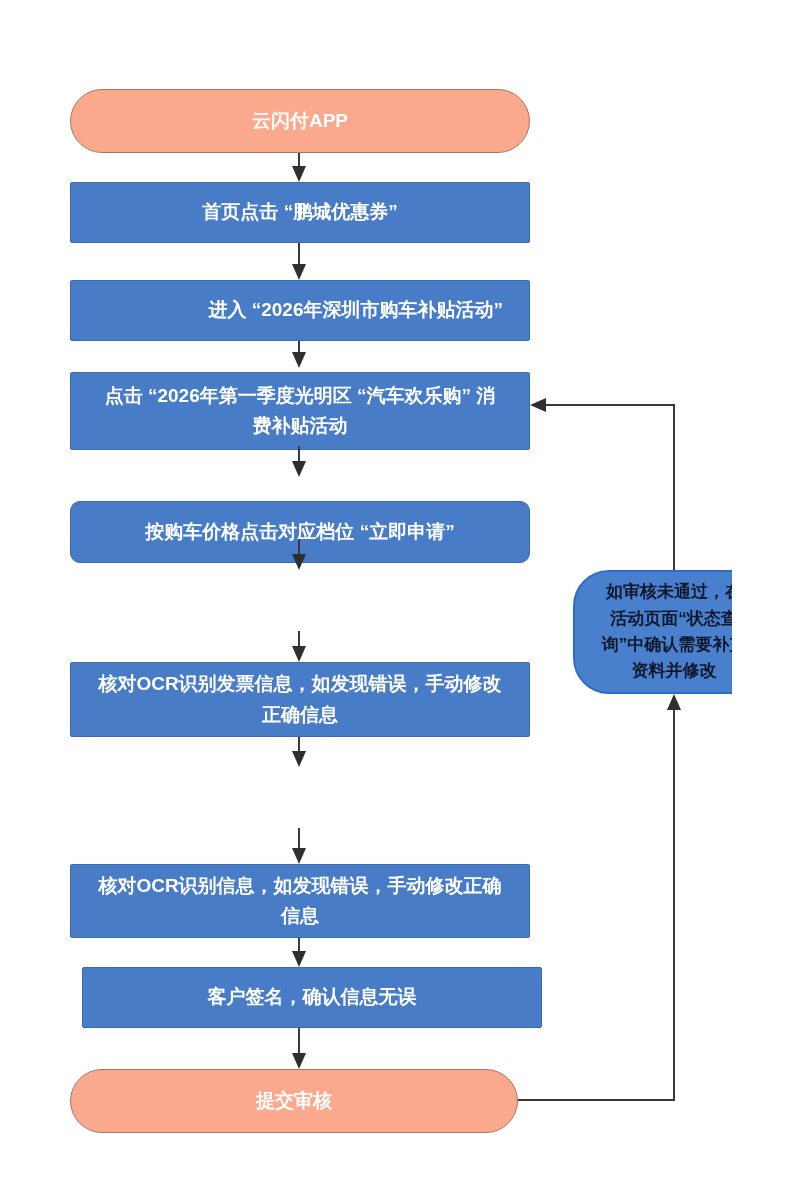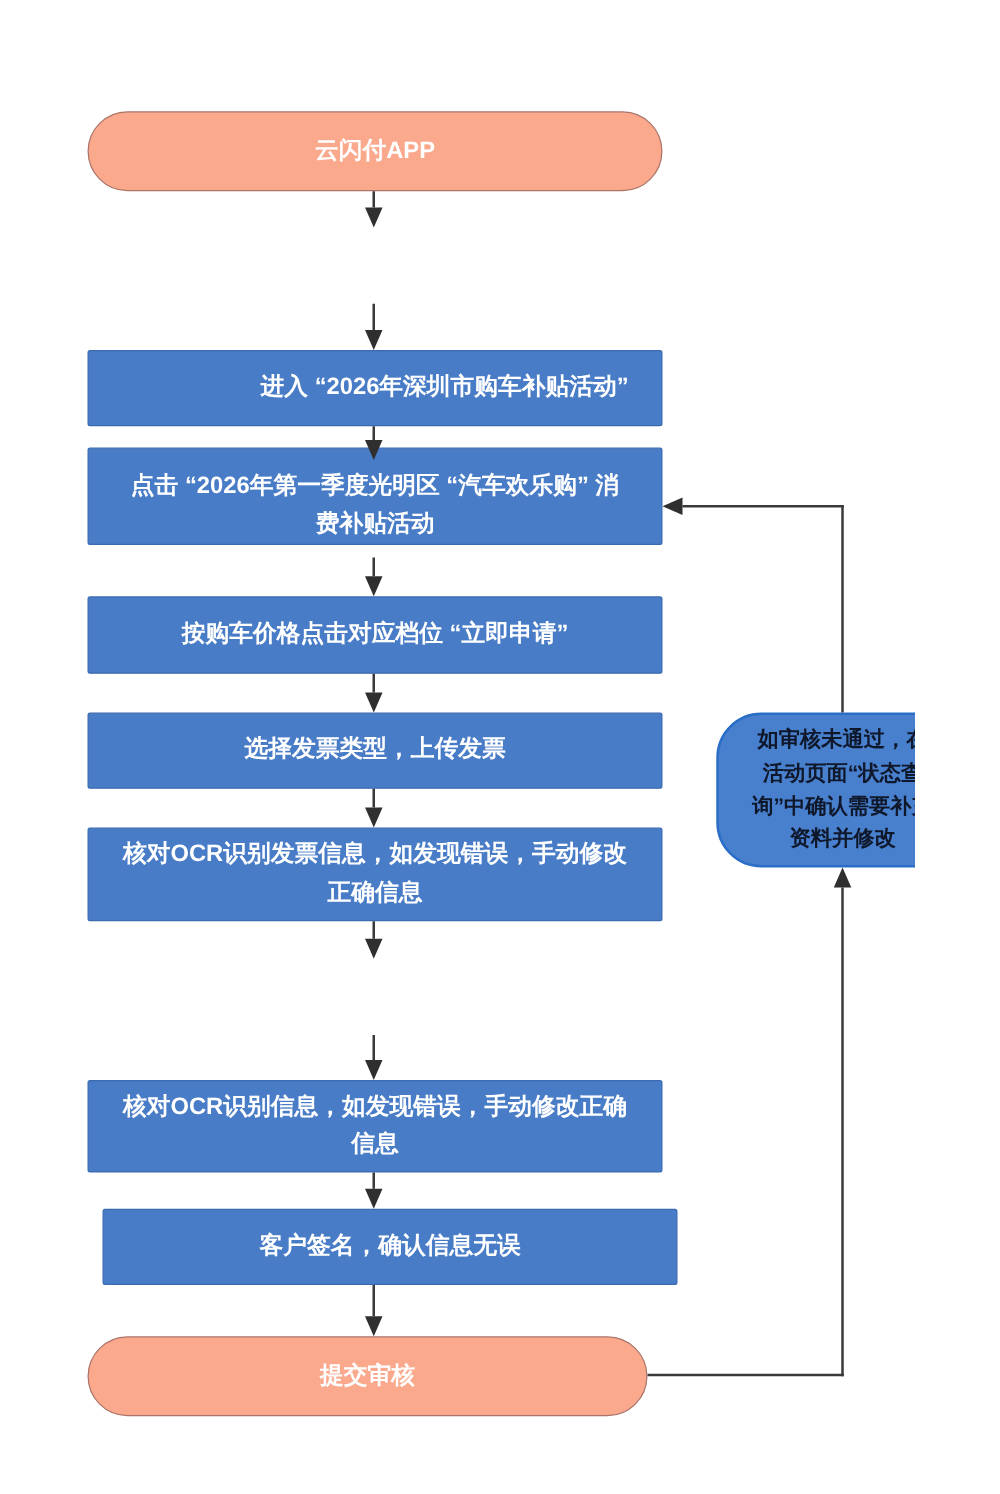--- a/index.html
+++ b/index.html
@@ -48,54 +48,54 @@
   .hline{height:2px;}
   .arr{position:absolute;width:0;height:0;}
   .arr-down{border-left:7px solid transparent;border-right:7px solid transparent;border-top:16px solid #2f2f2f;}
   .arr-up{border-left:7px solid transparent;border-right:7px solid transparent;border-bottom:16px solid #2f2f2f;}
   .arr-left{border-top:7px solid transparent;border-bottom:7px solid transparent;border-right:16px solid #2f2f2f;}
 
   
   #n-start{top:89px;height:64px;}
   #n-s1{top:182px;height:61px;}
   #n-s2{top:280px;height:61px;justify-content:flex-end;}
-  #n-s3{top:358px;height:78px;align-items:flex-end;}
-  #n-s4{top:477px;height:62px;}
+  #n-s3{top:372px;height:78px;}
+  #n-s4{top:501px;height:62px;border-radius:10px;}
   #n-s5{top:570px;height:61px;}
   #n-s6{top:662px;height:75px;justify-content:flex-end;}
   #n-s7{top:767px;height:61px;}
   #n-s8{top:864px;height:74px;}
   #n-s9{top:967px;height:61px;margin-left:12px;}
   #n-end{top:1069px;height:64px;width:448px;text-align:center;}
 </style>
 </head>
 <body>
 
 <div class="canvas">
 
   <div id="n-start" class="node terminal">
     <span>云闪付APP</span>
   </div>
 
+  <div id="n-s1" class="node process">
+    <span>首页点击 “鹏城优惠券”</span>
+  </div>
 
   <div id="n-s2" class="node process">
     <span>进入 “2026年深圳市购车补贴活动”</span>
   </div>
 
   <div id="n-s3" class="node process">
     <span>点击 “2026年第一季度光明区 “汽车欢乐购” 消费补贴活动</span>
   </div>
 
   <div id="n-s4" class="node process">
     <span>按购车价格点击对应档位 “立即申请”</span>
   </div>
 
-  <div id="n-s5" class="node process">
-    <span>选择发票类型，上传发票</span>
-  </div>
 
   <div id="n-s6" class="node process">
     <span>核对OCR识别发票信息，如发现错误，手动修改正确信息</span>
   </div>
 
 
   <div id="n-s8" class="node process">
     <span>核对OCR识别信息，如发现错误，手动修改正确信息</span>
   </div>
 

